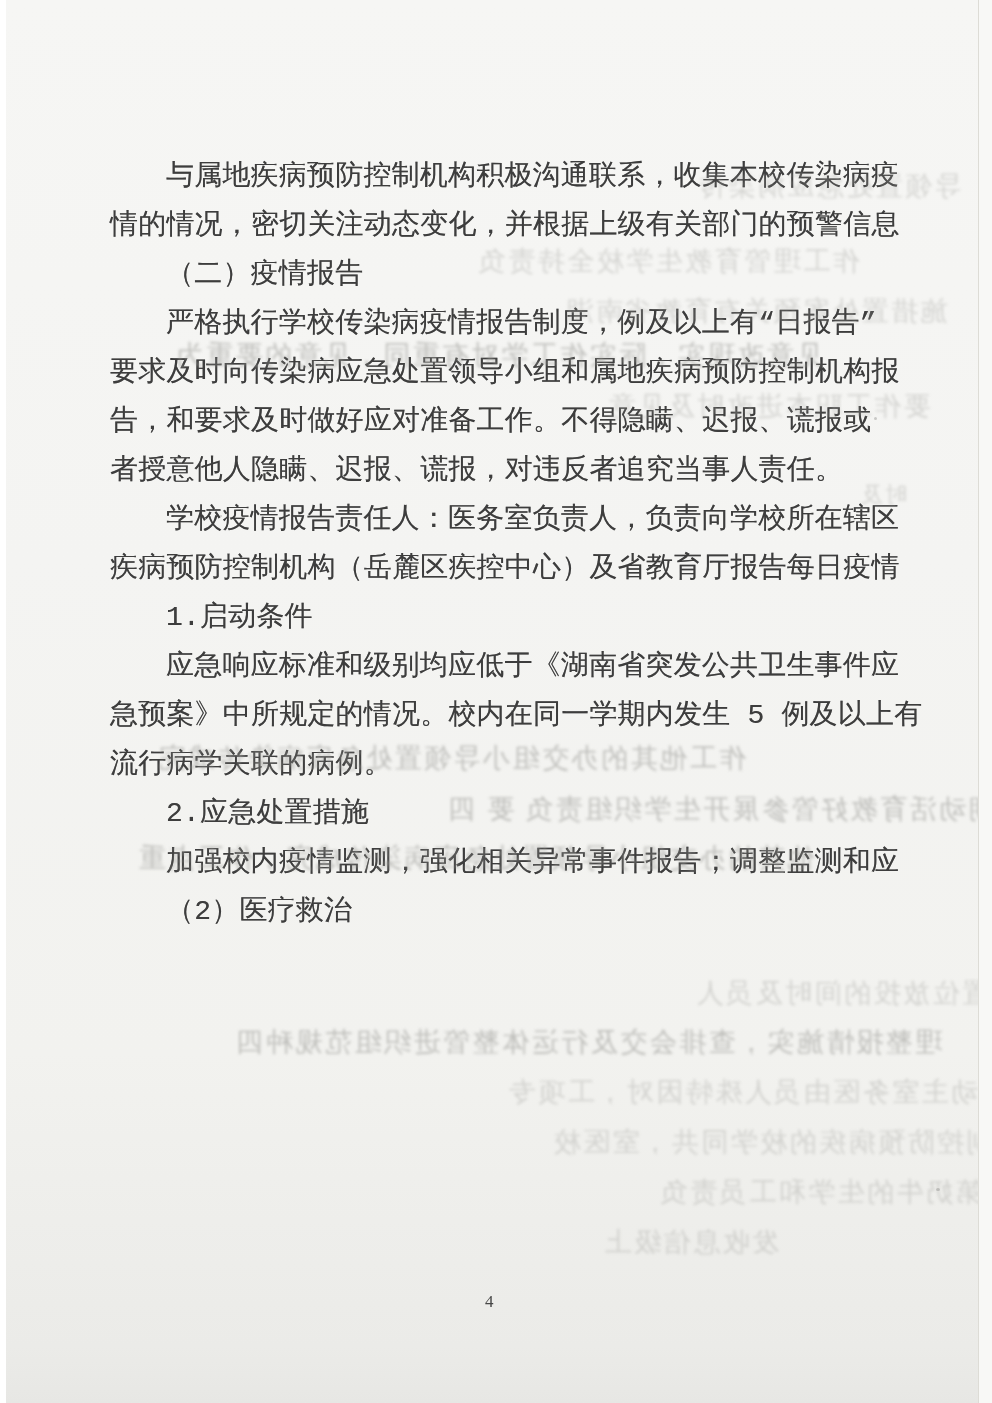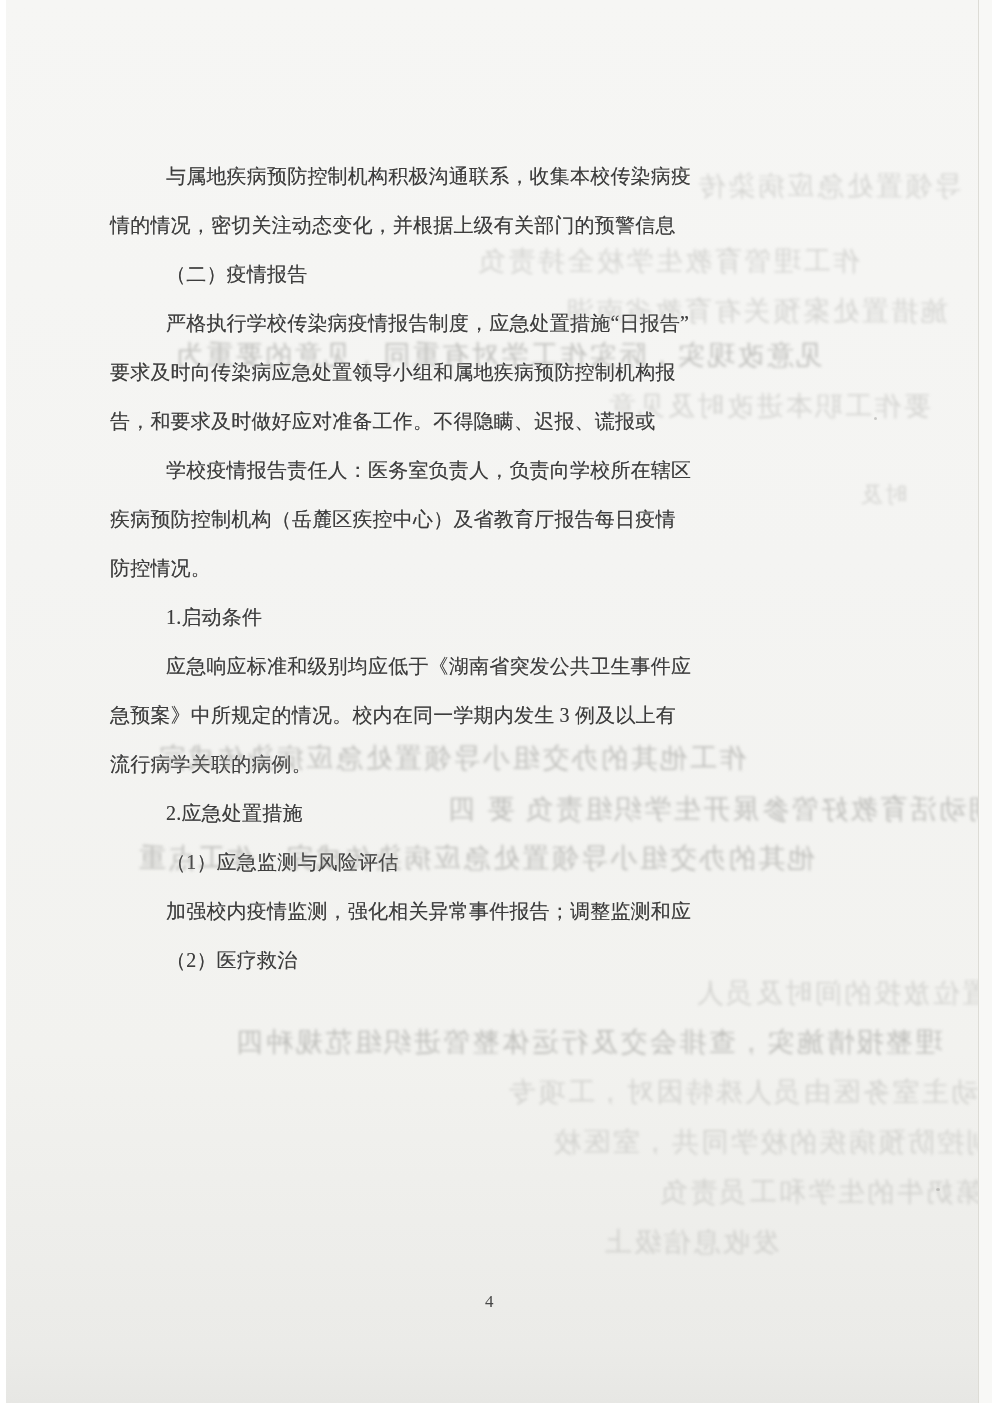--- a/index.html
+++ b/index.html
@@ -12,22 +12,23 @@
     position:absolute;left:6px;top:0;width:986px;height:1403px;
     background:linear-gradient(180deg,#f6f6f4 0%,#f4f4f2 40%,#f2f2ef 75%,#ebebe8 96%,#e7e7e4 100%);
   }
   .sliver-left{position:absolute;left:0;top:0;width:6px;height:1403px;background:#ffffff;}
   .right-band{
     position:absolute;right:0;top:0;width:13px;height:1403px;
     background:#f8f8f6;border-left:1px solid #dddcd6;
   }
   .doc{
     position:absolute;left:104px;top:152px;width:770px;
-    font-size:20px;line-height:49px;letter-spacing:.2px;color:#3d3d3d;
+    font-size:28px;line-height:49px;letter-spacing:.2px;color:#3d3d3d;
     text-shadow:0 0 .6px rgba(60,60,60,.55);
+    font-family:Liberation Mono, monospace;
   }
   .line{height:49px;white-space:nowrap;}
   .line.indent{padding-left:56px;}
   .ghost{
     position:absolute;transform:scaleX(-1);white-space:nowrap;
     font-size:27px;letter-spacing:2.5px;color:#a9a9a5;opacity:.42;
     filter:blur(1.4px);
   }
   .ghost.dark{opacity:.60;color:#9d9d99;}
   .g1 {left:690px;top:168px;}
@@ -56,32 +57,31 @@
 </style>
 </head>
 <body>
 
 <div class="paper">
 
   <div class="doc">
     <div class="line indent">与属地疾病预防控制机构积极沟通联系，收集本校传染病疫</div>
     <div class="line">情的情况，密切关注动态变化，并根据上级有关部门的预警信息</div>
     <div class="line indent">（二）疫情报告</div>
-    <div class="line indent">严格执行学校传染病疫情报告制度，应急处置措施“日报告”</div>
+    <div class="line indent">严格执行学校传染病疫情报告制度，例及以上有“日报告”</div>
     <div class="line">要求及时向传染病应急处置领导小组和属地疾病预防控制机构报</div>
     <div class="line">告，和要求及时做好应对准备工作。不得隐瞒、迟报、谎报或</div>
+    <div class="line">者授意他人隐瞒、迟报、谎报，对违反者追究当事人责任。</div>
     <div class="line indent">学校疫情报告责任人：医务室负责人，负责向学校所在辖区</div>
     <div class="line">疾病预防控制机构（岳麓区疾控中心）及省教育厅报告每日疫情</div>
-    <div class="line">防控情况。</div>
     <div class="line indent">1.启动条件</div>
     <div class="line indent">应急响应标准和级别均应低于《湖南省突发公共卫生事件应</div>
-    <div class="line">急预案》中所规定的情况。校内在同一学期内发生 3 例及以上有</div>
+    <div class="line">急预案》中所规定的情况。校内在同一学期内发生 5 例及以上有</div>
     <div class="line">流行病学关联的病例。</div>
     <div class="line indent">2.应急处置措施</div>
-    <div class="line indent">（1）应急监测与风险评估</div>
     <div class="line indent">加强校内疫情监测，强化相关异常事件报告；调整监测和应</div>
     <div class="line indent">（2）医疗救治</div>
   </div>
 
   <div class="ghost g1">导领置处急应病染传</div>
   <div class="ghost g2">作工理管育教生学校全持责负</div>
   <div class="ghost g3">施措置处案预关有育教省南湖</div>
   <div class="ghost g4 dark">见意改现实，际实作工学对有重同，见意的要重为</div>
   <div class="ghost g5">要作工职本进改时及见意</div>
   <div class="ghost g6">时及</div>

